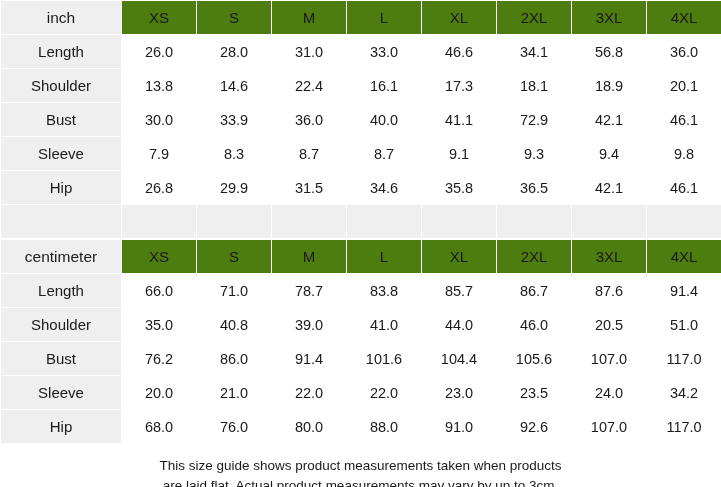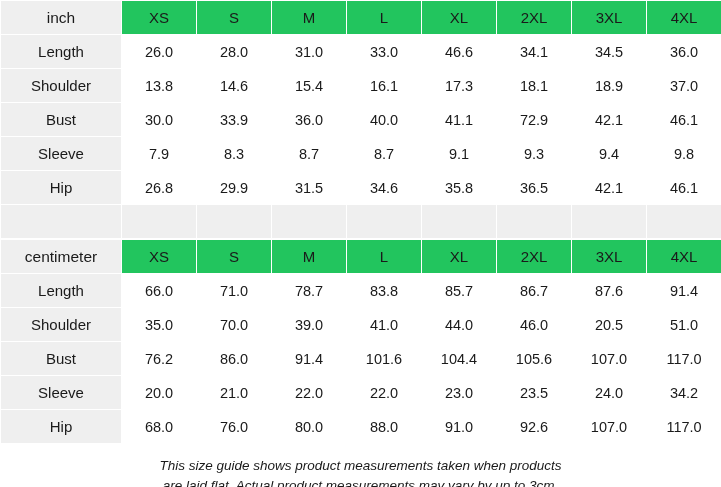--- a/index.html
+++ b/index.html
@@ -41,21 +41,21 @@
   
   table.sz td.rowhead {
     background: #efefef;
     font-size: 15px;
   }
   table.sz td.val {
     background: #ffffff;
     font-size: 14.5px;
   }
   table.sz td.colhead {
-    background: #22c55e;
+    background: #4d7c0f;
     font-size: 15px;
   }
   table.sz td.unit {
     background: #efefef;
     font-size: 15.5px;
     text-align: center;
   }
   
   col.c0 { width: 121px; }
   col.cx { width: 75px; }
@@ -70,21 +70,21 @@
   }
 
   .note {
     margin-top: 12px;
     text-align: center;
     font-size: 13.5px;
     line-height: 1.45;
     color: #1a1a1a;
     padding: 0 40px;
   }
-  .note div { white-space: nowrap; font-style: italic; }
+  .note div { white-space: nowrap; }
 </style>
 </head>
 <body>
 
 <div class="size-guide">
 
   <table class="sz">
     <colgroup>
       <col class="c0">
         <col class="cx">
@@ -110,34 +110,34 @@
       </tr>
 
       <tr>
         <td class="rowhead">Length</td>
         <td class="val">26.0</td>
         <td class="val">28.0</td>
         <td class="val">31.0</td>
         <td class="val">33.0</td>
         <td class="val">46.6</td>
         <td class="val">34.1</td>
-        <td class="val">34.5</td>
+        <td class="val">56.8</td>
         <td class="val">36.0</td>
       </tr>
 
       <tr>
         <td class="rowhead">Shoulder</td>
         <td class="val">13.8</td>
         <td class="val">14.6</td>
-        <td class="val">15.4</td>
+        <td class="val">22.4</td>
         <td class="val">16.1</td>
         <td class="val">17.3</td>
         <td class="val">18.1</td>
         <td class="val">18.9</td>
-        <td class="val">37.0</td>
+        <td class="val">20.1</td>
       </tr>
 
       <tr>
         <td class="rowhead">Bust</td>
         <td class="val">30.0</td>
         <td class="val">33.9</td>
         <td class="val">36.0</td>
         <td class="val">40.0</td>
         <td class="val">41.1</td>
         <td class="val">72.9</td>
@@ -216,21 +216,21 @@
         <td class="val">83.8</td>
         <td class="val">85.7</td>
         <td class="val">86.7</td>
         <td class="val">87.6</td>
         <td class="val">91.4</td>
       </tr>
 
       <tr>
         <td class="rowhead">Shoulder</td>
         <td class="val">35.0</td>
-        <td class="val">70.0</td>
+        <td class="val">40.8</td>
         <td class="val">39.0</td>
         <td class="val">41.0</td>
         <td class="val">44.0</td>
         <td class="val">46.0</td>
         <td class="val">20.5</td>
         <td class="val">51.0</td>
       </tr>
 
       <tr>
         <td class="rowhead">Bust</td>

